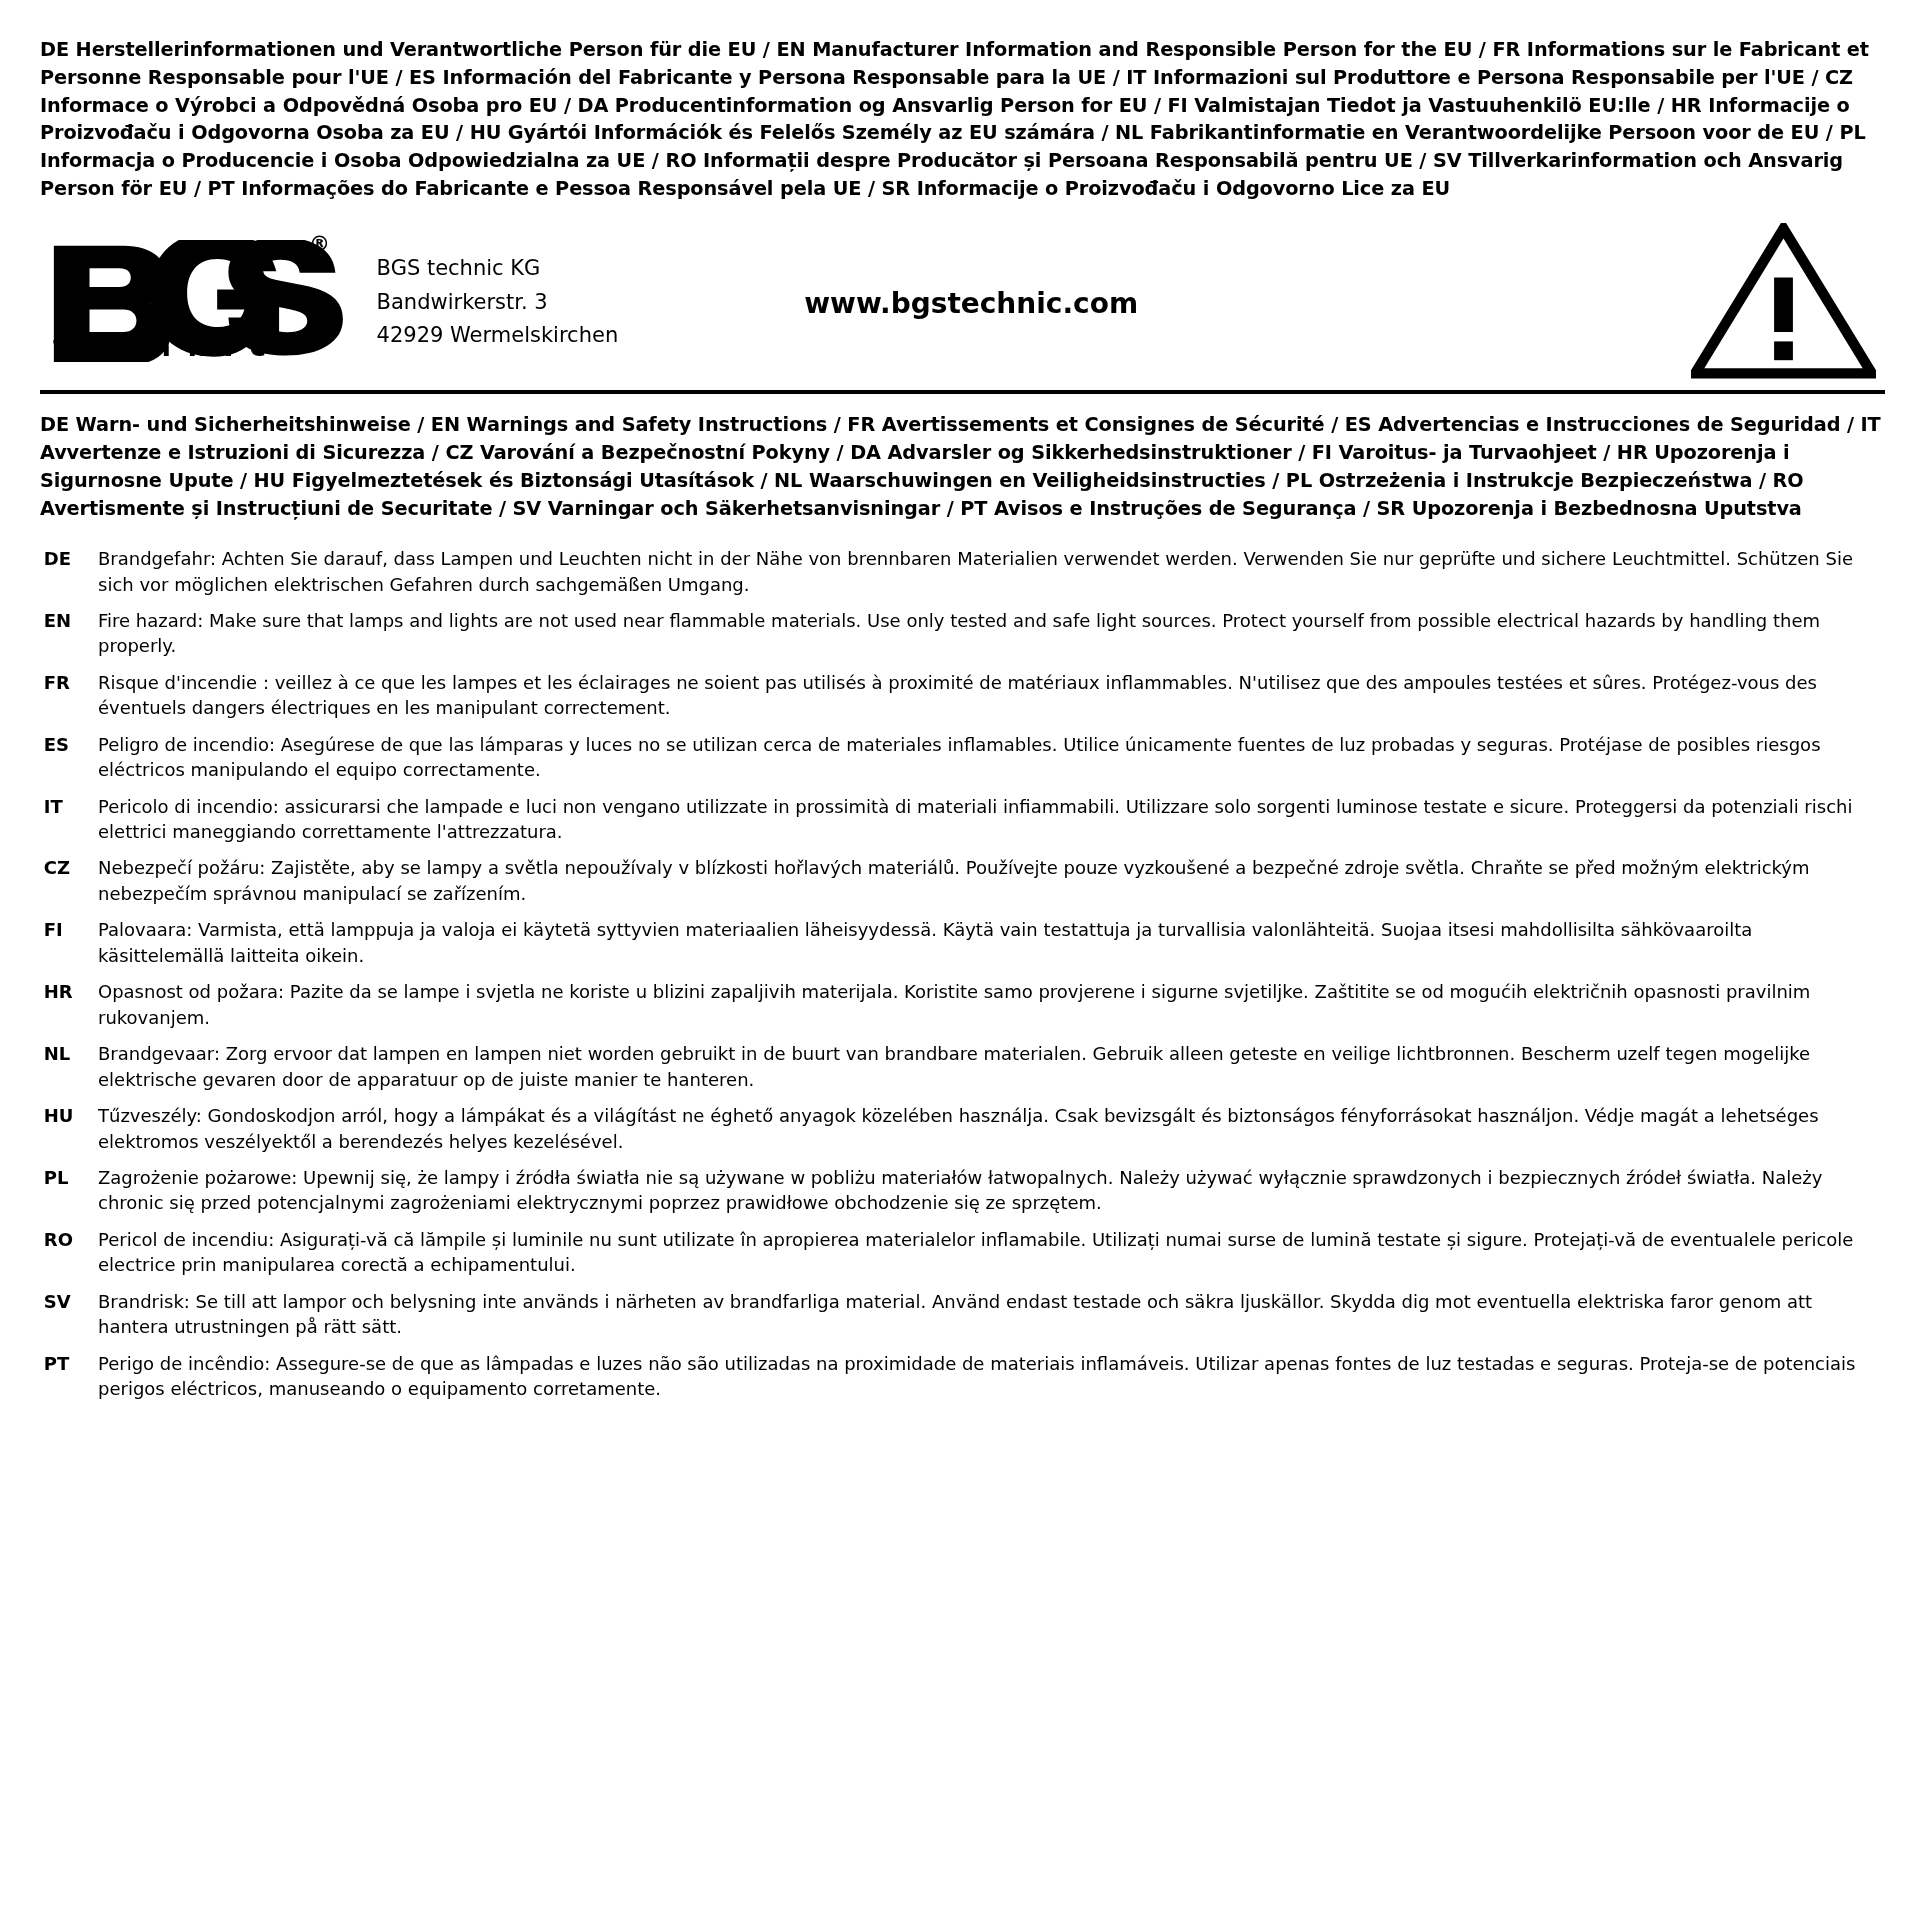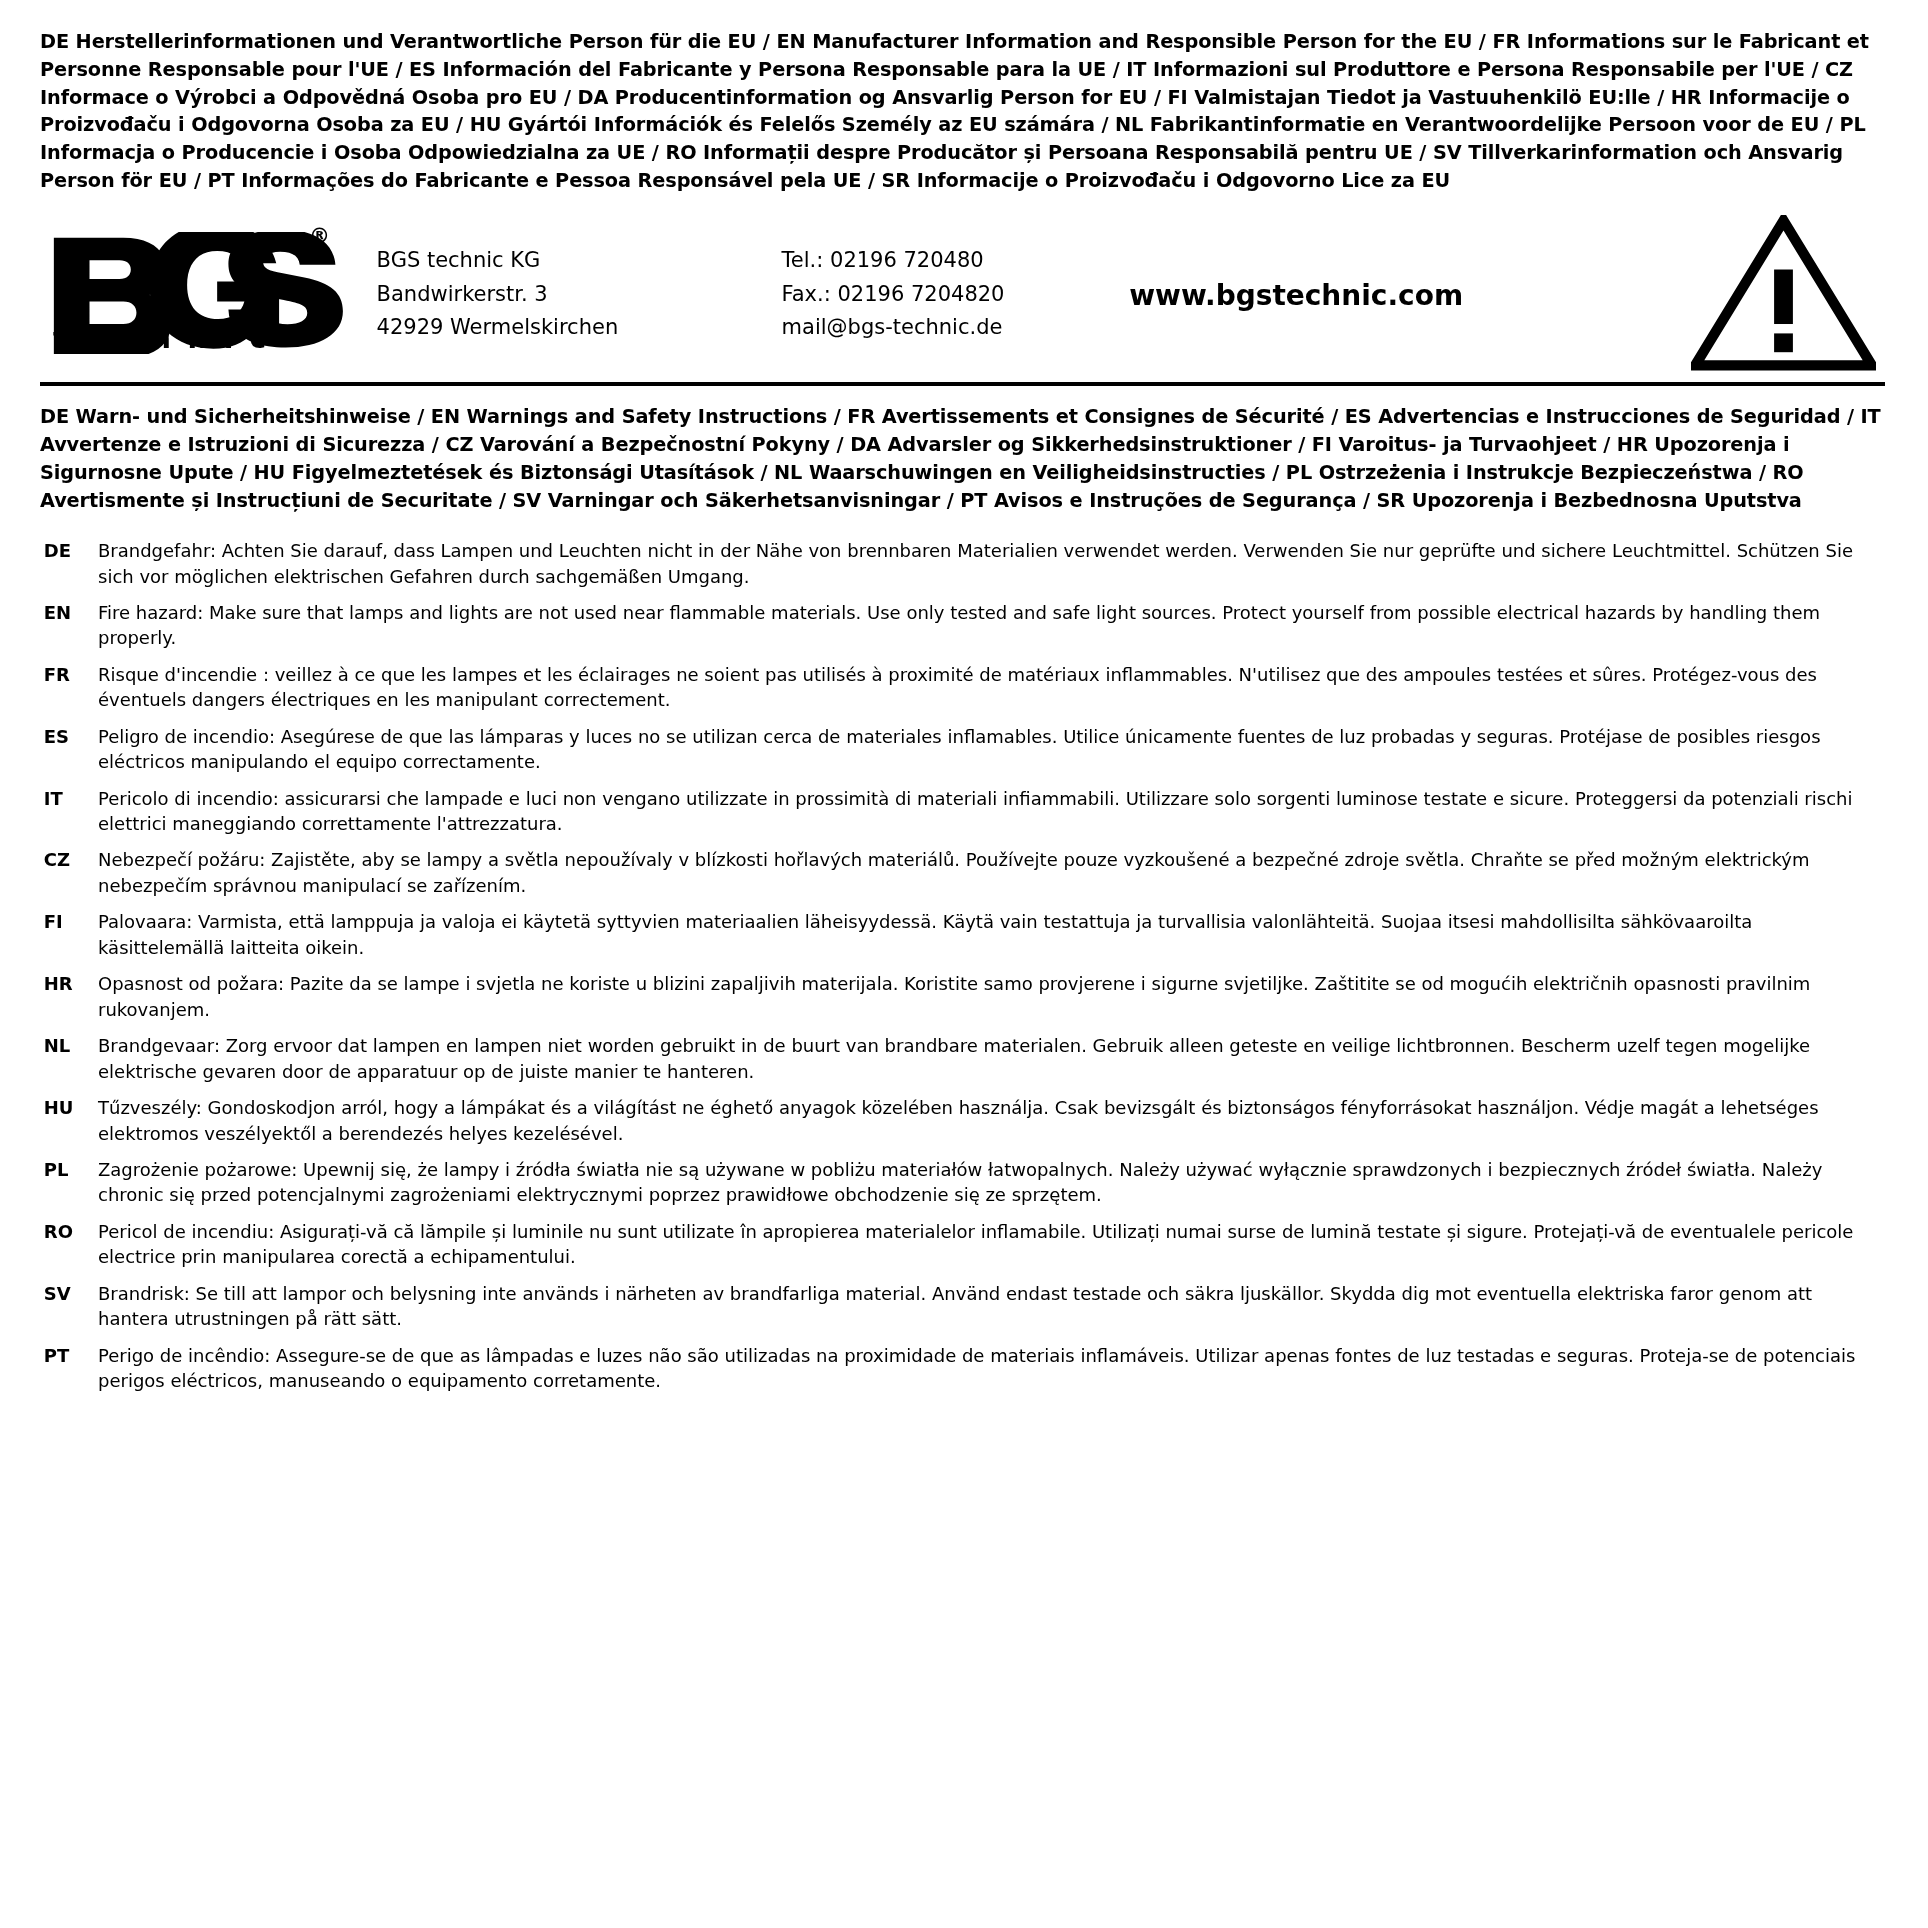--- a/index.html
+++ b/index.html
@@ -11,21 +11,21 @@
     width: 1928px;
     height: 1928px;
     font-family: "DejaVu Sans", sans-serif;
     color: #000000;
     -webkit-font-smoothing: antialiased;
   }
   .page {
     box-sizing: border-box;
     width: 1928px;
     height: 1928px;
-    padding: 28px 43px 0 40px;
+    padding: 36px 43px 0 40px;
   }
 
   
   .mfr-heading {
     font-size: 19.3px;
     font-weight: bold;
     line-height: 1.44;
     letter-spacing: -0.1px;
     text-align: left;
     margin: 0 0 13px 0;
@@ -134,25 +134,20 @@
         <span style="position:absolute;left:256px;top:-98px;font-size:21px;font-weight:bold;">®</span>
       </div>
     </div>
 
     <div class="addr-block">
       <div>BGS technic KG</div>
       <div>Bandwirkerstr. 3</div>
       <div>42929 Wermelskirchen</div>
     </div>
 
-    <div class="tel-block">
-      <div>Tel.: 02196 720480</div>
-      <div>Fax.: 02196 7204820</div>
-      <div>mail@bgs-technic.de</div>
-    </div>
 
     <div class="web-block">www.bgstechnic.com</div>
 
     <div class="warn-tri">
       <svg width="185" height="156" viewBox="0 0 196 166" aria-hidden="true">
         <polygon points="98,6 192,160 4,160" fill="none" stroke="#000" stroke-width="11" stroke-linejoin="miter"></polygon>
         <rect x="88" y="58" width="20" height="58" fill="#000"></rect>
         <rect x="88" y="126" width="20" height="20" fill="#000"></rect>
       </svg>
     </div>

